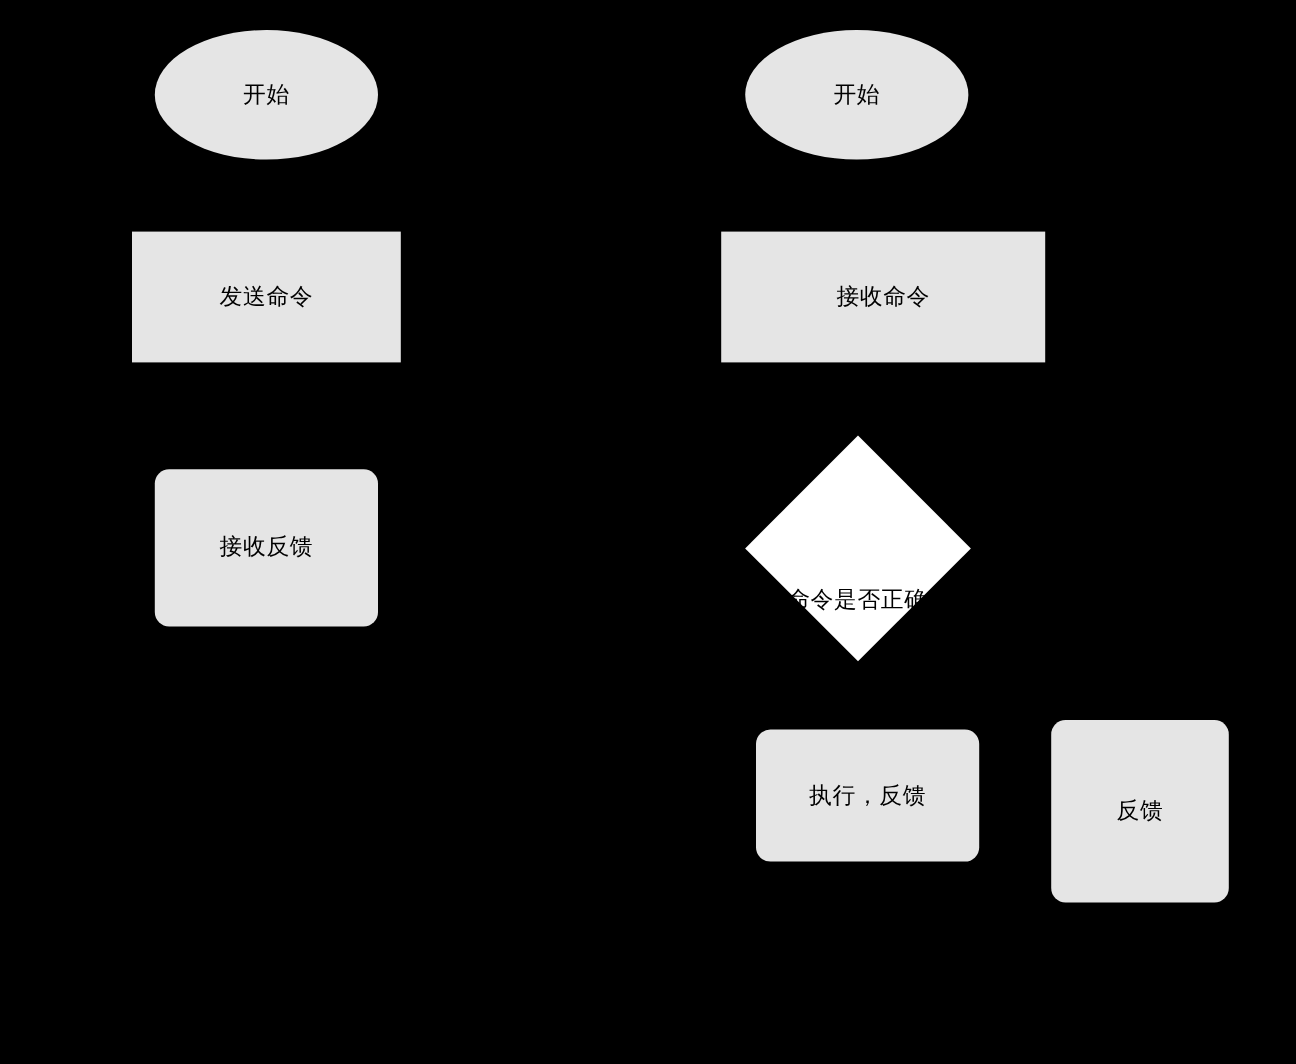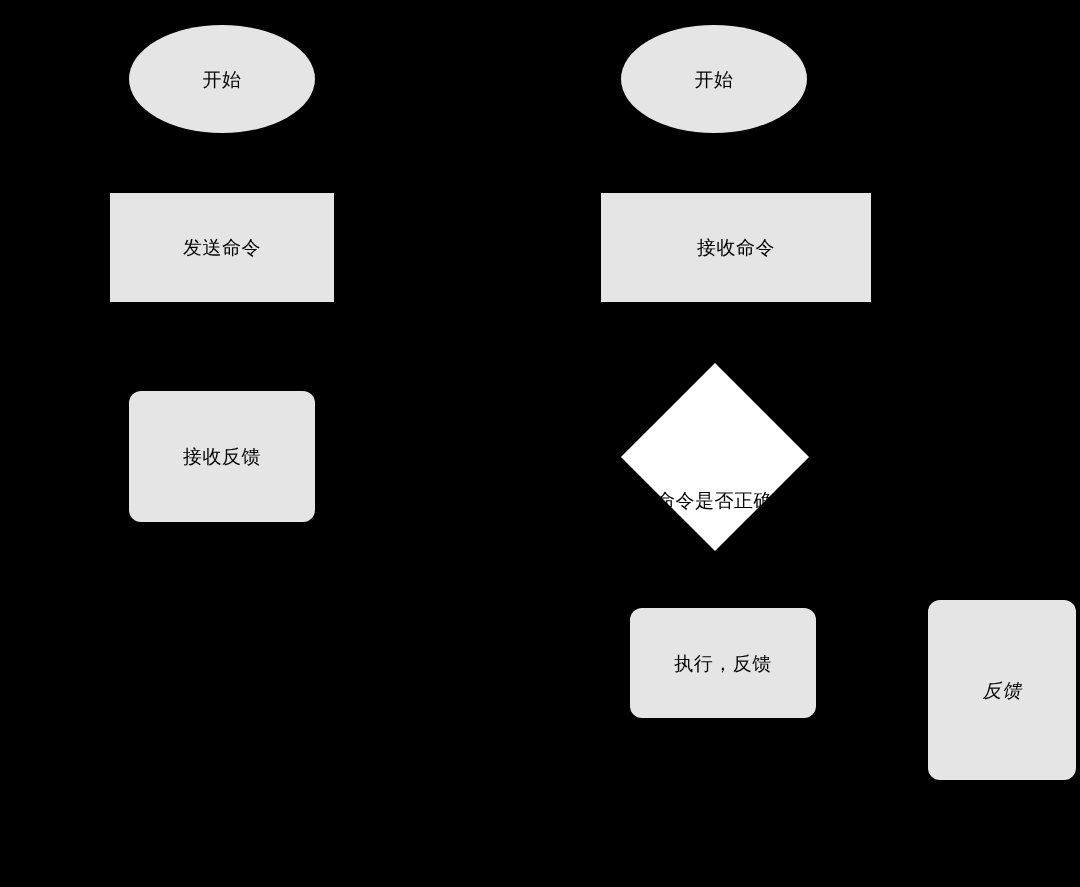--- a/index.html
+++ b/index.html
@@ -95,17 +95,17 @@
     <span class="diamond-body" style="width:133px; height:133px;"></span>
     <span class="diamond-label-wrap">
       <span class="node-label">命令是否正确</span>
     </span>
   </div>
 
   <div class="node shape-round-rect" style="left:630px; top:608px; width:186px; height:110px;">
     <span class="node-label">执行，反馈</span>
   </div>
 
-  <div class="node shape-round-rect" style="left:928px; top:600px; width:148px; height:180px;font-style:italic;">
+  <div class="node shape-round-rect" style="left:876px; top:600px; width:148px; height:152px;">
     <span class="node-label">反馈</span>
   </div>
 
 </div>
 
 </body></html>

